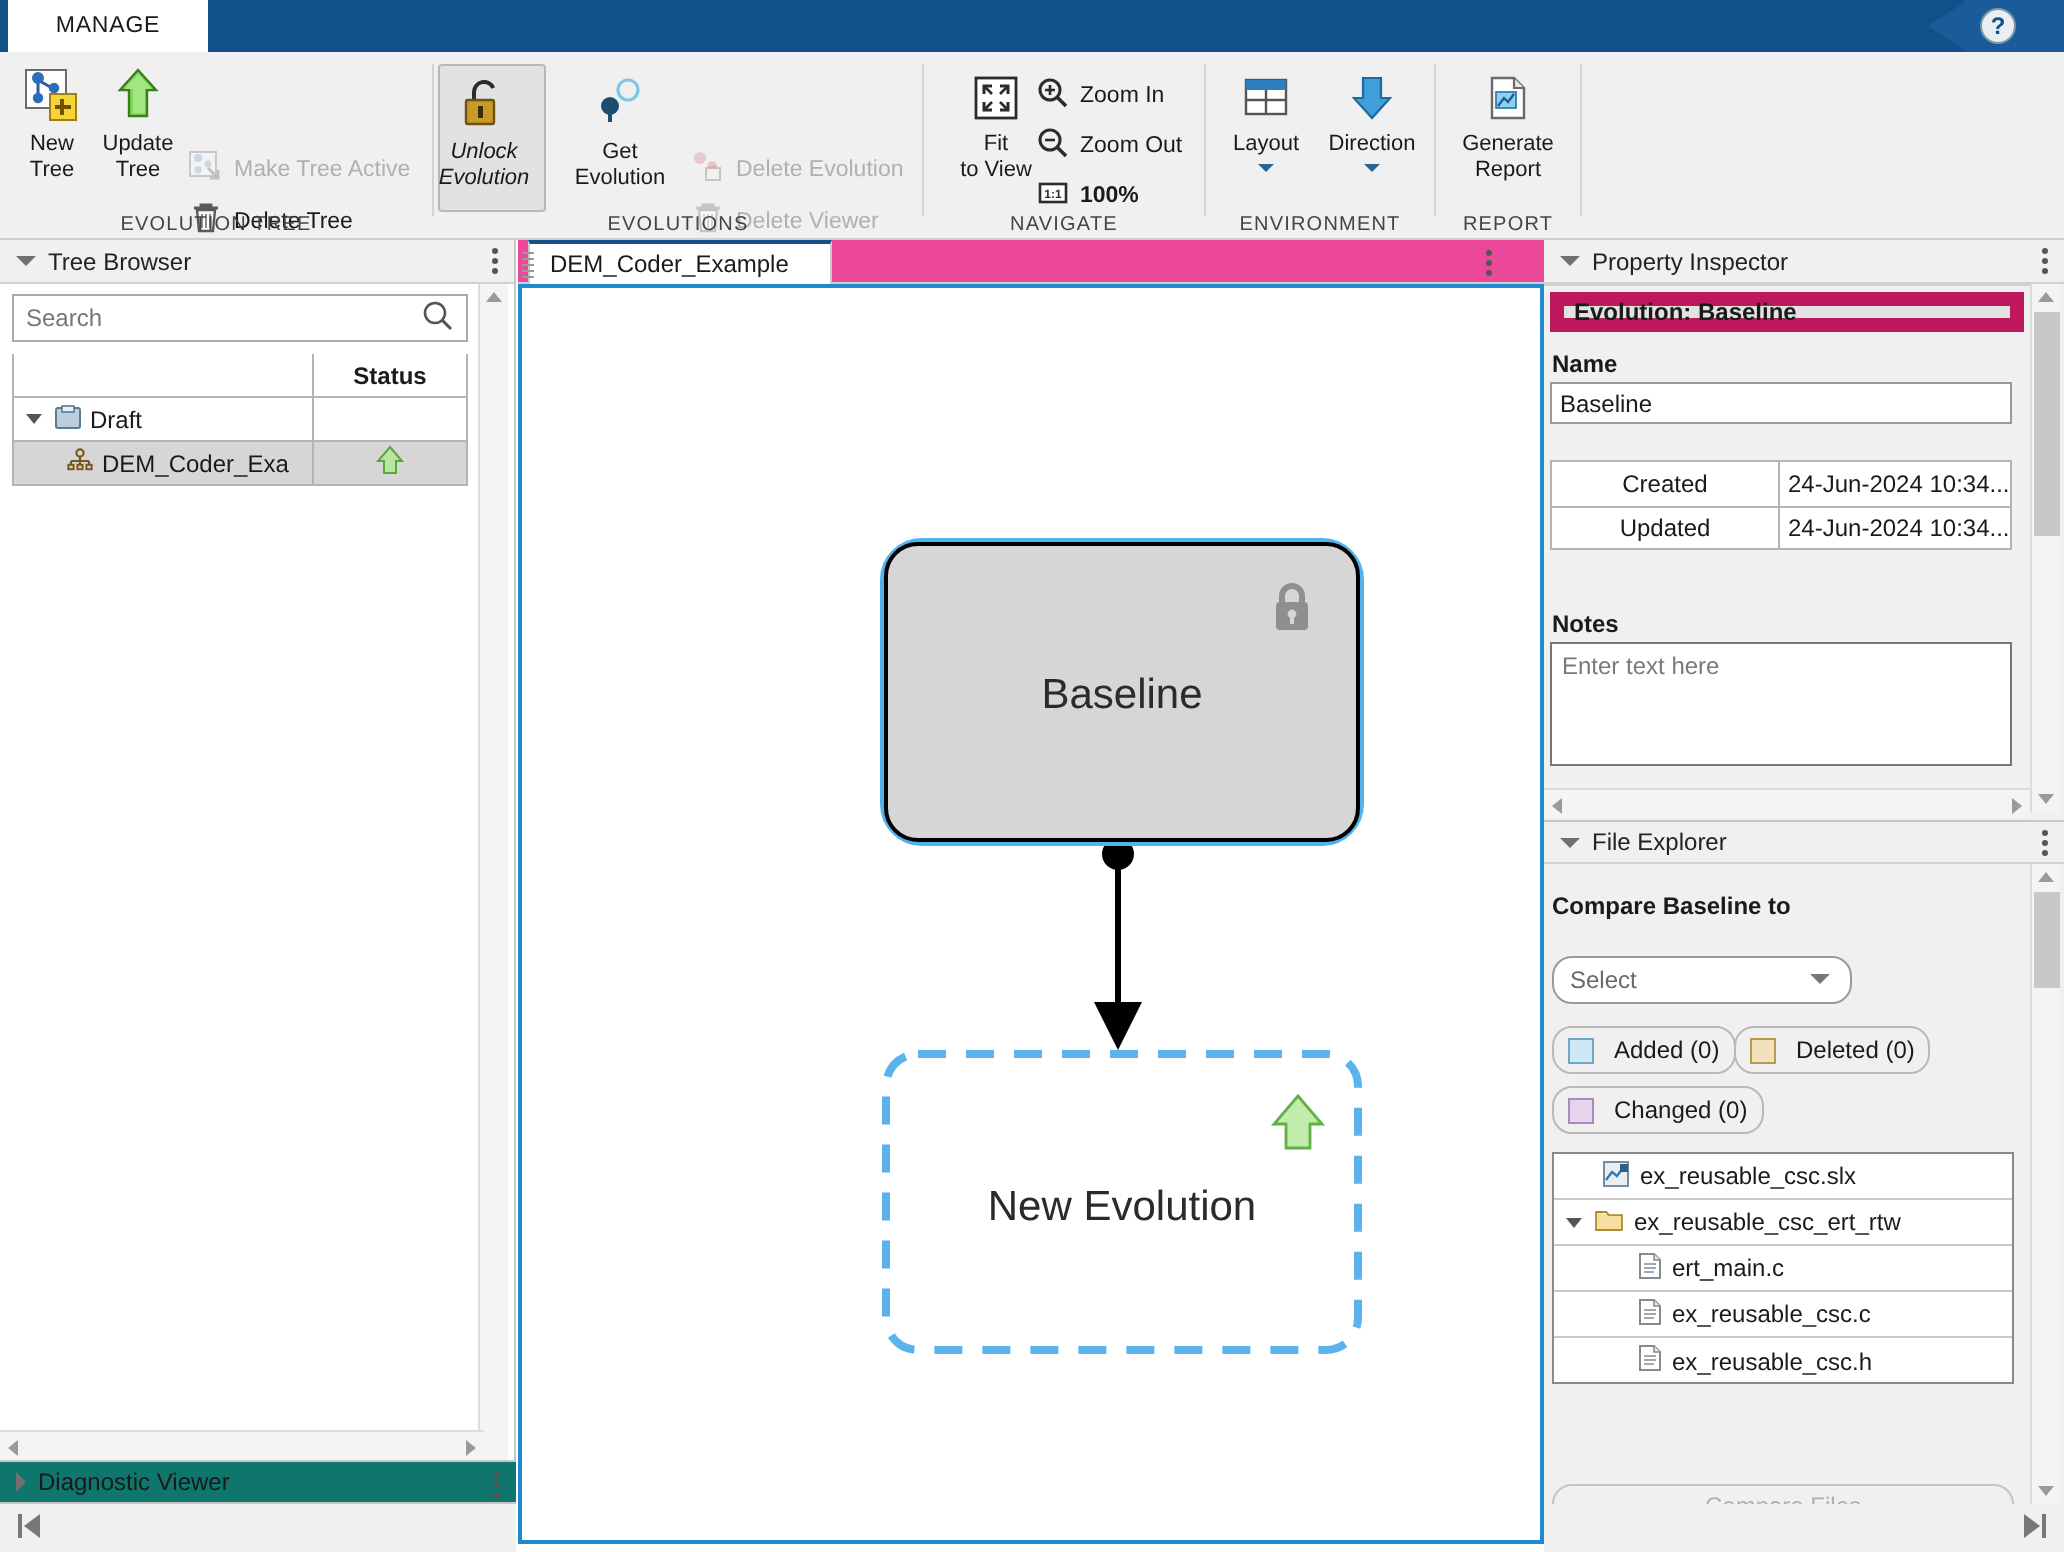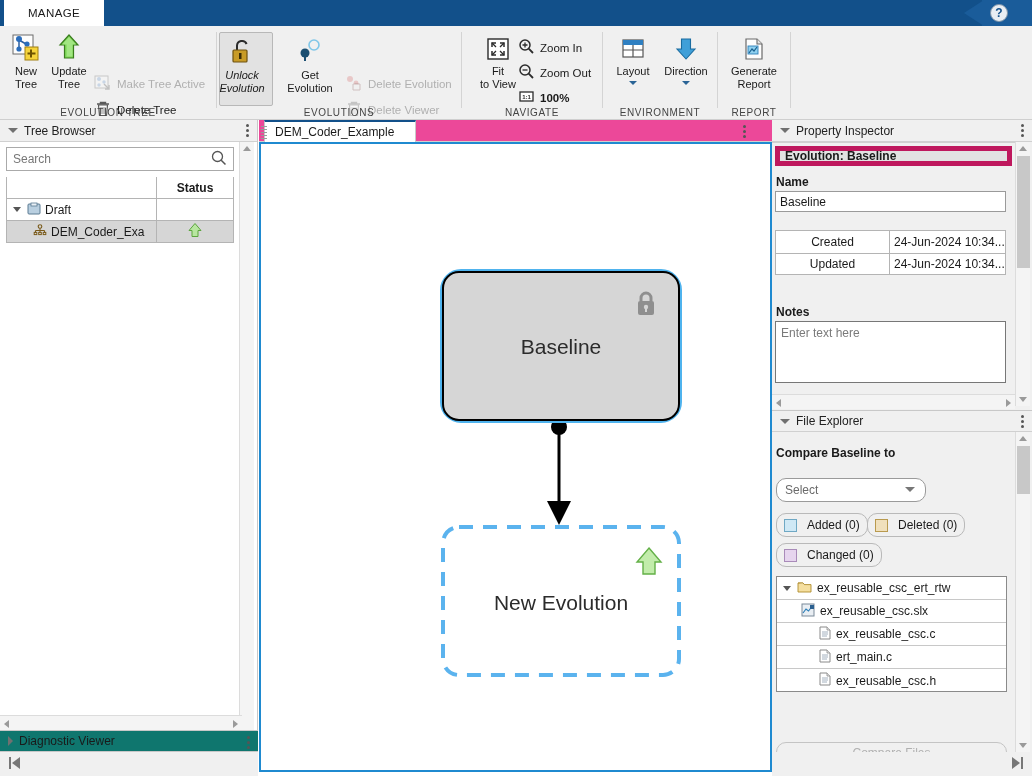--- a/index.html
+++ b/index.html
@@ -179,21 +179,21 @@
   .right-panel {
     position:absolute; left:772px; top:120px; width:260px; height:656px;
     background:#f0f0f0;
   }
   .pi-body {
     position:absolute; left:0; top:22px; width:243px; height:285px;
     background:#f0f0f0; border-top:1px solid #d0d0d0;
   }
   .pi-title {
     position:absolute; left:3px; top:3px; width:237px; height:20px;
-    background:#e2e2e2; border:5px solid #be185d;
+    background:#e2e2e2; border:7px solid #be185d;
     display:flex; align-items:center; padding-left:5px;
     font-weight:bold; font-size:12px;
   }
   .fld-label { position:absolute; font-weight:bold; font-size:12px; }
   .txtfield {
     position:absolute; background:#fff; border:1px solid #9a9a9a;
     display:flex; align-items:center; padding-left:4px; font-size:12px;
   }
   .txtarea {
     position:absolute; background:#fff; border:1px solid #777;
@@ -693,68 +693,68 @@
       <div class="chip" style="left:95px; top:81px;">
         <span class="swatch" style="background:#f0e0bc;border-color:#b99a4e;"></span>
         <span>Deleted (0)</span>
       </div>
       <div class="chip" style="left:4px; top:111px;">
         <span class="swatch" style="background:#e6d5ee;border-color:#a98bb9;"></span>
         <span>Changed (0)</span>
       </div>
 
       <div class="filetree" style="left:4px; top:144px; width:231px; height:116px;">
+        <div class="frow" style="padding-left:24px;">
+          <span style="margin-right:5px;">
+            <svg width="14" height="14" viewBox="0 0 14 14">
+              <rect x="1" y="1" width="12" height="12" fill="#e9eef3" stroke="#7a8a99"></rect>
+              <path d="M2 10l3-4 2.5 2 3-4" stroke="#2e7fb8" stroke-width="1.2" fill="none"></path>
+              <rect x="9" y="2" width="4" height="4" fill="#2a5f8f"></rect>
+            </svg>
+          </span>
+          <span>ex_reusable_csc.slx</span>
+        </div>
         <div class="frow" style="padding-left:6px;">
           <span style="display:inline-block;width:0;height:0;border-left:4px solid transparent;border-right:4px solid transparent;border-top:5px solid #555;margin-right:6px;"></span>
           <span style="margin-right:5px;">
             <svg width="15" height="13" viewBox="0 0 15 13">
               <path d="M1 3h5l1.4 1.6H14V12H1z" fill="#f5dfa0" stroke="#b08c2e" stroke-width="0.9"></path>
               <path d="M1 3h5l1.4 1.6" fill="#fbefcf" stroke="#b08c2e" stroke-width="0.9"></path>
             </svg>
           </span>
           <span>ex_reusable_csc_ert_rtw</span>
         </div>
-        <div class="frow" style="padding-left:24px;">
+        <div class="frow" style="padding-left:42px;">
           <span style="margin-right:5px;">
-            <svg width="14" height="14" viewBox="0 0 14 14">
-              <rect x="1" y="1" width="12" height="12" fill="#e9eef3" stroke="#7a8a99"></rect>
-              <path d="M2 10l3-4 2.5 2 3-4" stroke="#2e7fb8" stroke-width="1.2" fill="none"></path>
-              <rect x="9" y="2" width="4" height="4" fill="#2a5f8f"></rect>
+            <svg width="12" height="14" viewBox="0 0 12 14">
+              <path d="M1 1h7l3 3v9H1z" fill="#fff" stroke="#8a8a8a"></path>
+              <path d="M8 1v3h3" fill="#e8e8e8" stroke="#8a8a8a" stroke-width="0.8"></path>
+              <path d="M3 6h6M3 8h6M3 10h5" stroke="#9aa8b8" stroke-width="0.9"></path>
             </svg>
           </span>
-          <span>ex_reusable_csc.slx</span>
+          <span>ert_main.c</span>
         </div>
         <div class="frow" style="padding-left:42px;">
           <span style="margin-right:5px;">
             <svg width="12" height="14" viewBox="0 0 12 14">
               <path d="M1 1h7l3 3v9H1z" fill="#fff" stroke="#8a8a8a"></path>
               <path d="M8 1v3h3" fill="#e8e8e8" stroke="#8a8a8a" stroke-width="0.8"></path>
               <path d="M3 6h6M3 8h6M3 10h5" stroke="#9aa8b8" stroke-width="0.9"></path>
             </svg>
           </span>
           <span>ex_reusable_csc.c</span>
         </div>
         <div class="frow" style="padding-left:42px;">
           <span style="margin-right:5px;">
             <svg width="12" height="14" viewBox="0 0 12 14">
               <path d="M1 1h7l3 3v9H1z" fill="#fff" stroke="#8a8a8a"></path>
               <path d="M8 1v3h3" fill="#e8e8e8" stroke="#8a8a8a" stroke-width="0.8"></path>
               <path d="M3 6h6M3 8h6M3 10h5" stroke="#9aa8b8" stroke-width="0.9"></path>
             </svg>
           </span>
-          <span>ert_main.c</span>
-        </div>
-        <div class="frow" style="padding-left:42px;">
-          <span style="margin-right:5px;">
-            <svg width="12" height="14" viewBox="0 0 12 14">
-              <path d="M1 1h7l3 3v9H1z" fill="#fff" stroke="#8a8a8a"></path>
-              <path d="M8 1v3h3" fill="#e8e8e8" stroke="#8a8a8a" stroke-width="0.8"></path>
-              <path d="M3 6h6M3 8h6M3 10h5" stroke="#9aa8b8" stroke-width="0.9"></path>
-            </svg>
-          </span>
           <span>ex_reusable_csc.h</span>
         </div>
       </div>
 
       <div class="cmp-btn" style="left:4px; top:310px; width:231px; height:22px;">
         <span>Compare Files</span>
       </div>
 
       <div class="hscroll" style="left:0; top:328px; width:243px;">
         <div class="arr-l"></div>

